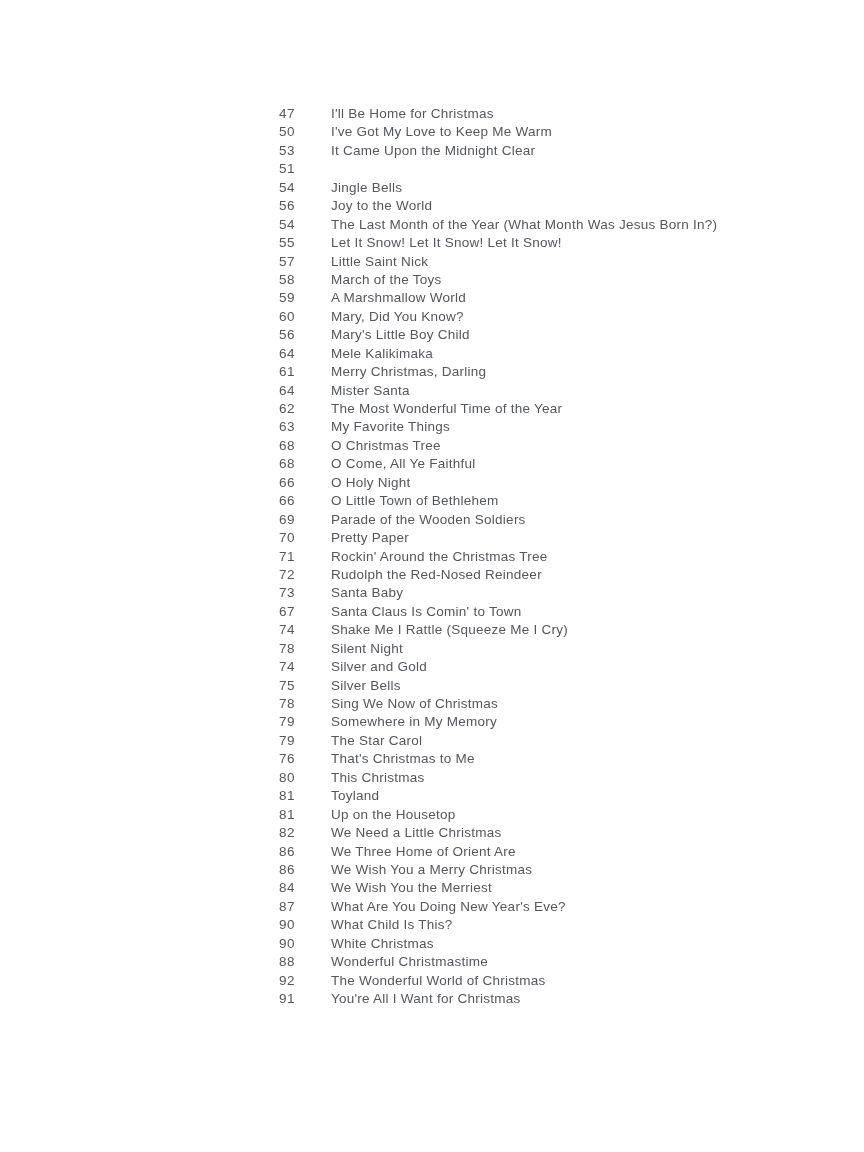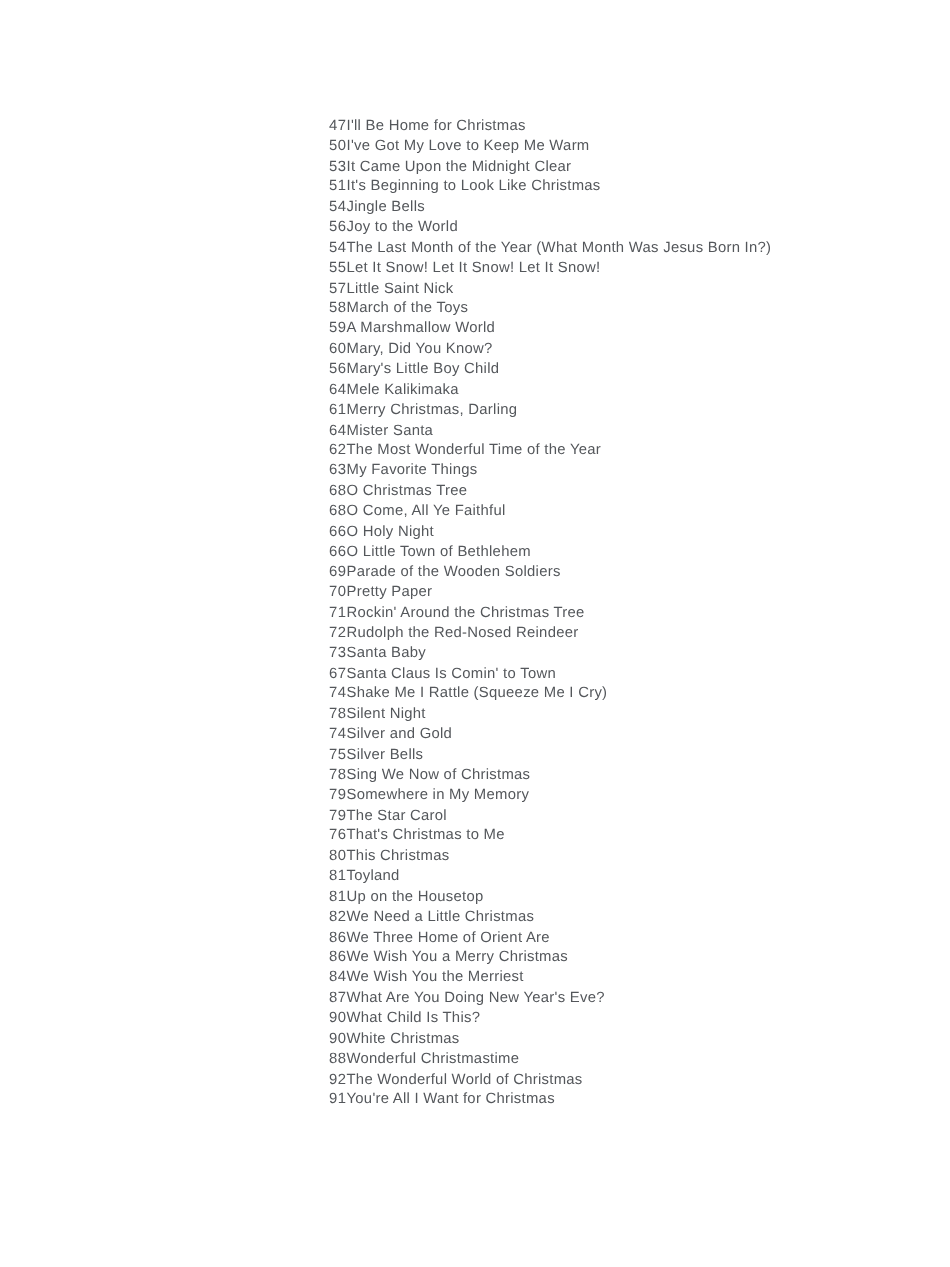--- a/index.html
+++ b/index.html
@@ -24,26 +24,26 @@
     display: flex;
     align-items: baseline;
     height: 18.45px;
     line-height: 18.45px;
     font-size: 13.5px;
     color: #54575b;
     white-space: nowrap;
   }
   .toc-num {
     width: 36px;
-    text-align: right;
+    text-align: left;
     letter-spacing: 0.4px;
     flex: 0 0 36px;
   }
   .toc-title {
-    margin-left: 0;
+    margin-left: 16px;
     letter-spacing: 0.25px;
   }
 </style>
 </head>
 <body>
 
 <div class="toc">
 
     <div class="toc-row">
       <span class="toc-num">47</span>
@@ -56,21 +56,20 @@
     </div>
 
     <div class="toc-row">
       <span class="toc-num">53</span>
       <span class="toc-title">It Came Upon the Midnight Clear</span>
     </div>
 
 
     <div class="toc-row">
       <span class="toc-num">51</span>
-      <span class="toc-title">It's Beginning to Look Like Christmas</span>
     </div>
 
     <div class="toc-row">
       <span class="toc-num">54</span>
       <span class="toc-title">Jingle Bells</span>
     </div>
 
     <div class="toc-row">
       <span class="toc-num">56</span>
       <span class="toc-title">Joy to the World</span>

